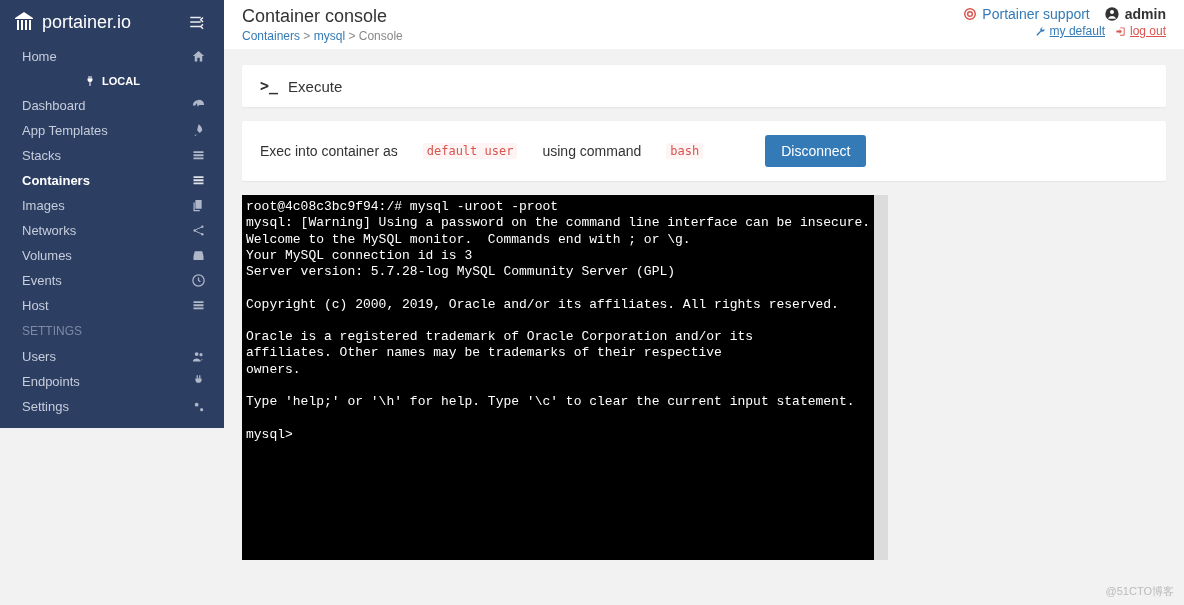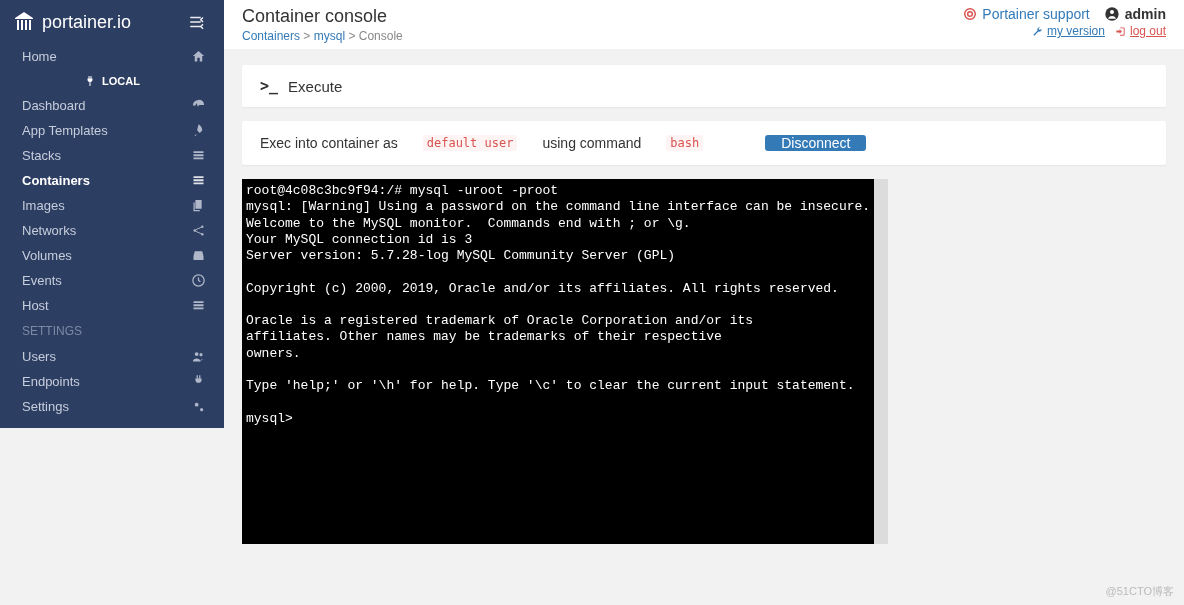--- a/index.html
+++ b/index.html
@@ -28,21 +28,21 @@
     .admin-link { color: #333; font-size: 14px; display: flex; align-items: center; gap: 5px; font-weight: 700; }
     .account-links { display: flex; gap: 10px; font-size: 12px; }
     .account-links a { color: #337ab7; text-decoration: underline; display: flex; align-items: center; gap: 4px; }
     .account-links .logout { color: #d9534f; }
     .content { padding: 16px 18px; display: flex; flex-direction: column; gap: 14px; }
     .panel { background: #fff; border-radius: 2px; box-shadow: 0 1px 2px rgba(0,0,0,0.06); }
     .panel-header { padding: 12px 18px; font-size: 15px; color: #333; display: flex; align-items: center; gap: 10px; }
     .exec-panel { padding: 14px 18px; display: flex; align-items: center; gap: 25px; }
     .exec-text { font-size: 14px; color: #333; }
     .code-badge { font-family: monospace; font-size: 12px; color: #d9534f; background: #fef4f4; padding: 1px 4px; border-radius: 2px; }
-    .btn-disconnect { background: #337ab7; color: #fff; border: none; padding: 0 16px; border-radius: 3px; font-size: 14px; cursor: pointer; }
+    .btn-disconnect { background: #337ab7; color: #fff; border: none; padding: 8px 16px; border-radius: 3px; font-size: 14px; cursor: pointer; }
     .terminal { background: #000; color: #fff; font-family: "Courier New", monospace; font-size: 13px; line-height: 1.25; padding: 4px 4px; height: 365px; white-space: pre; overflow: auto; position: relative; }
     .terminal-area { display: flex; }
     .terminal-scroll { width: 14px; background: #dcdcdc; }
     .watermark { position: fixed; right: 10px; bottom: 6px; color: #bbb; font-size: 11px; }
   </style>
 </head>
 <body>
 
 <div class="app">
   <div class="sidebar">
@@ -184,21 +184,21 @@
                 <path d="M6 19c1-3 4-4 6-4s5 1 6 4" fill="#fff"></path>
               </svg>
             <span>admin</span>
           </a>
         </div>
         <div class="account-links">
           <a>
             <svg width="11" height="11" viewBox="0 0 24 24" fill="#337ab7">
                 <path d="M21 7a5 5 0 01-7 5L5 21l-2-2 9-9a5 5 0 015-7l-3 3 2 2z"></path>
               </svg>
-            <span>my version</span>
+            <span>my default</span>
           </a>
           <a class="logout">
             <svg width="11" height="11" viewBox="0 0 24 24" fill="#d9534f">
                 <path d="M10 17l5-5-5-5v3H3v4h7zM19 3h-8v2h8v14h-8v2h8a2 2 0 002-2V5a2 2 0 00-2-2z"></path>
               </svg>
             <span>log out</span>
           </a>
         </div>
       </div>
     </div>

